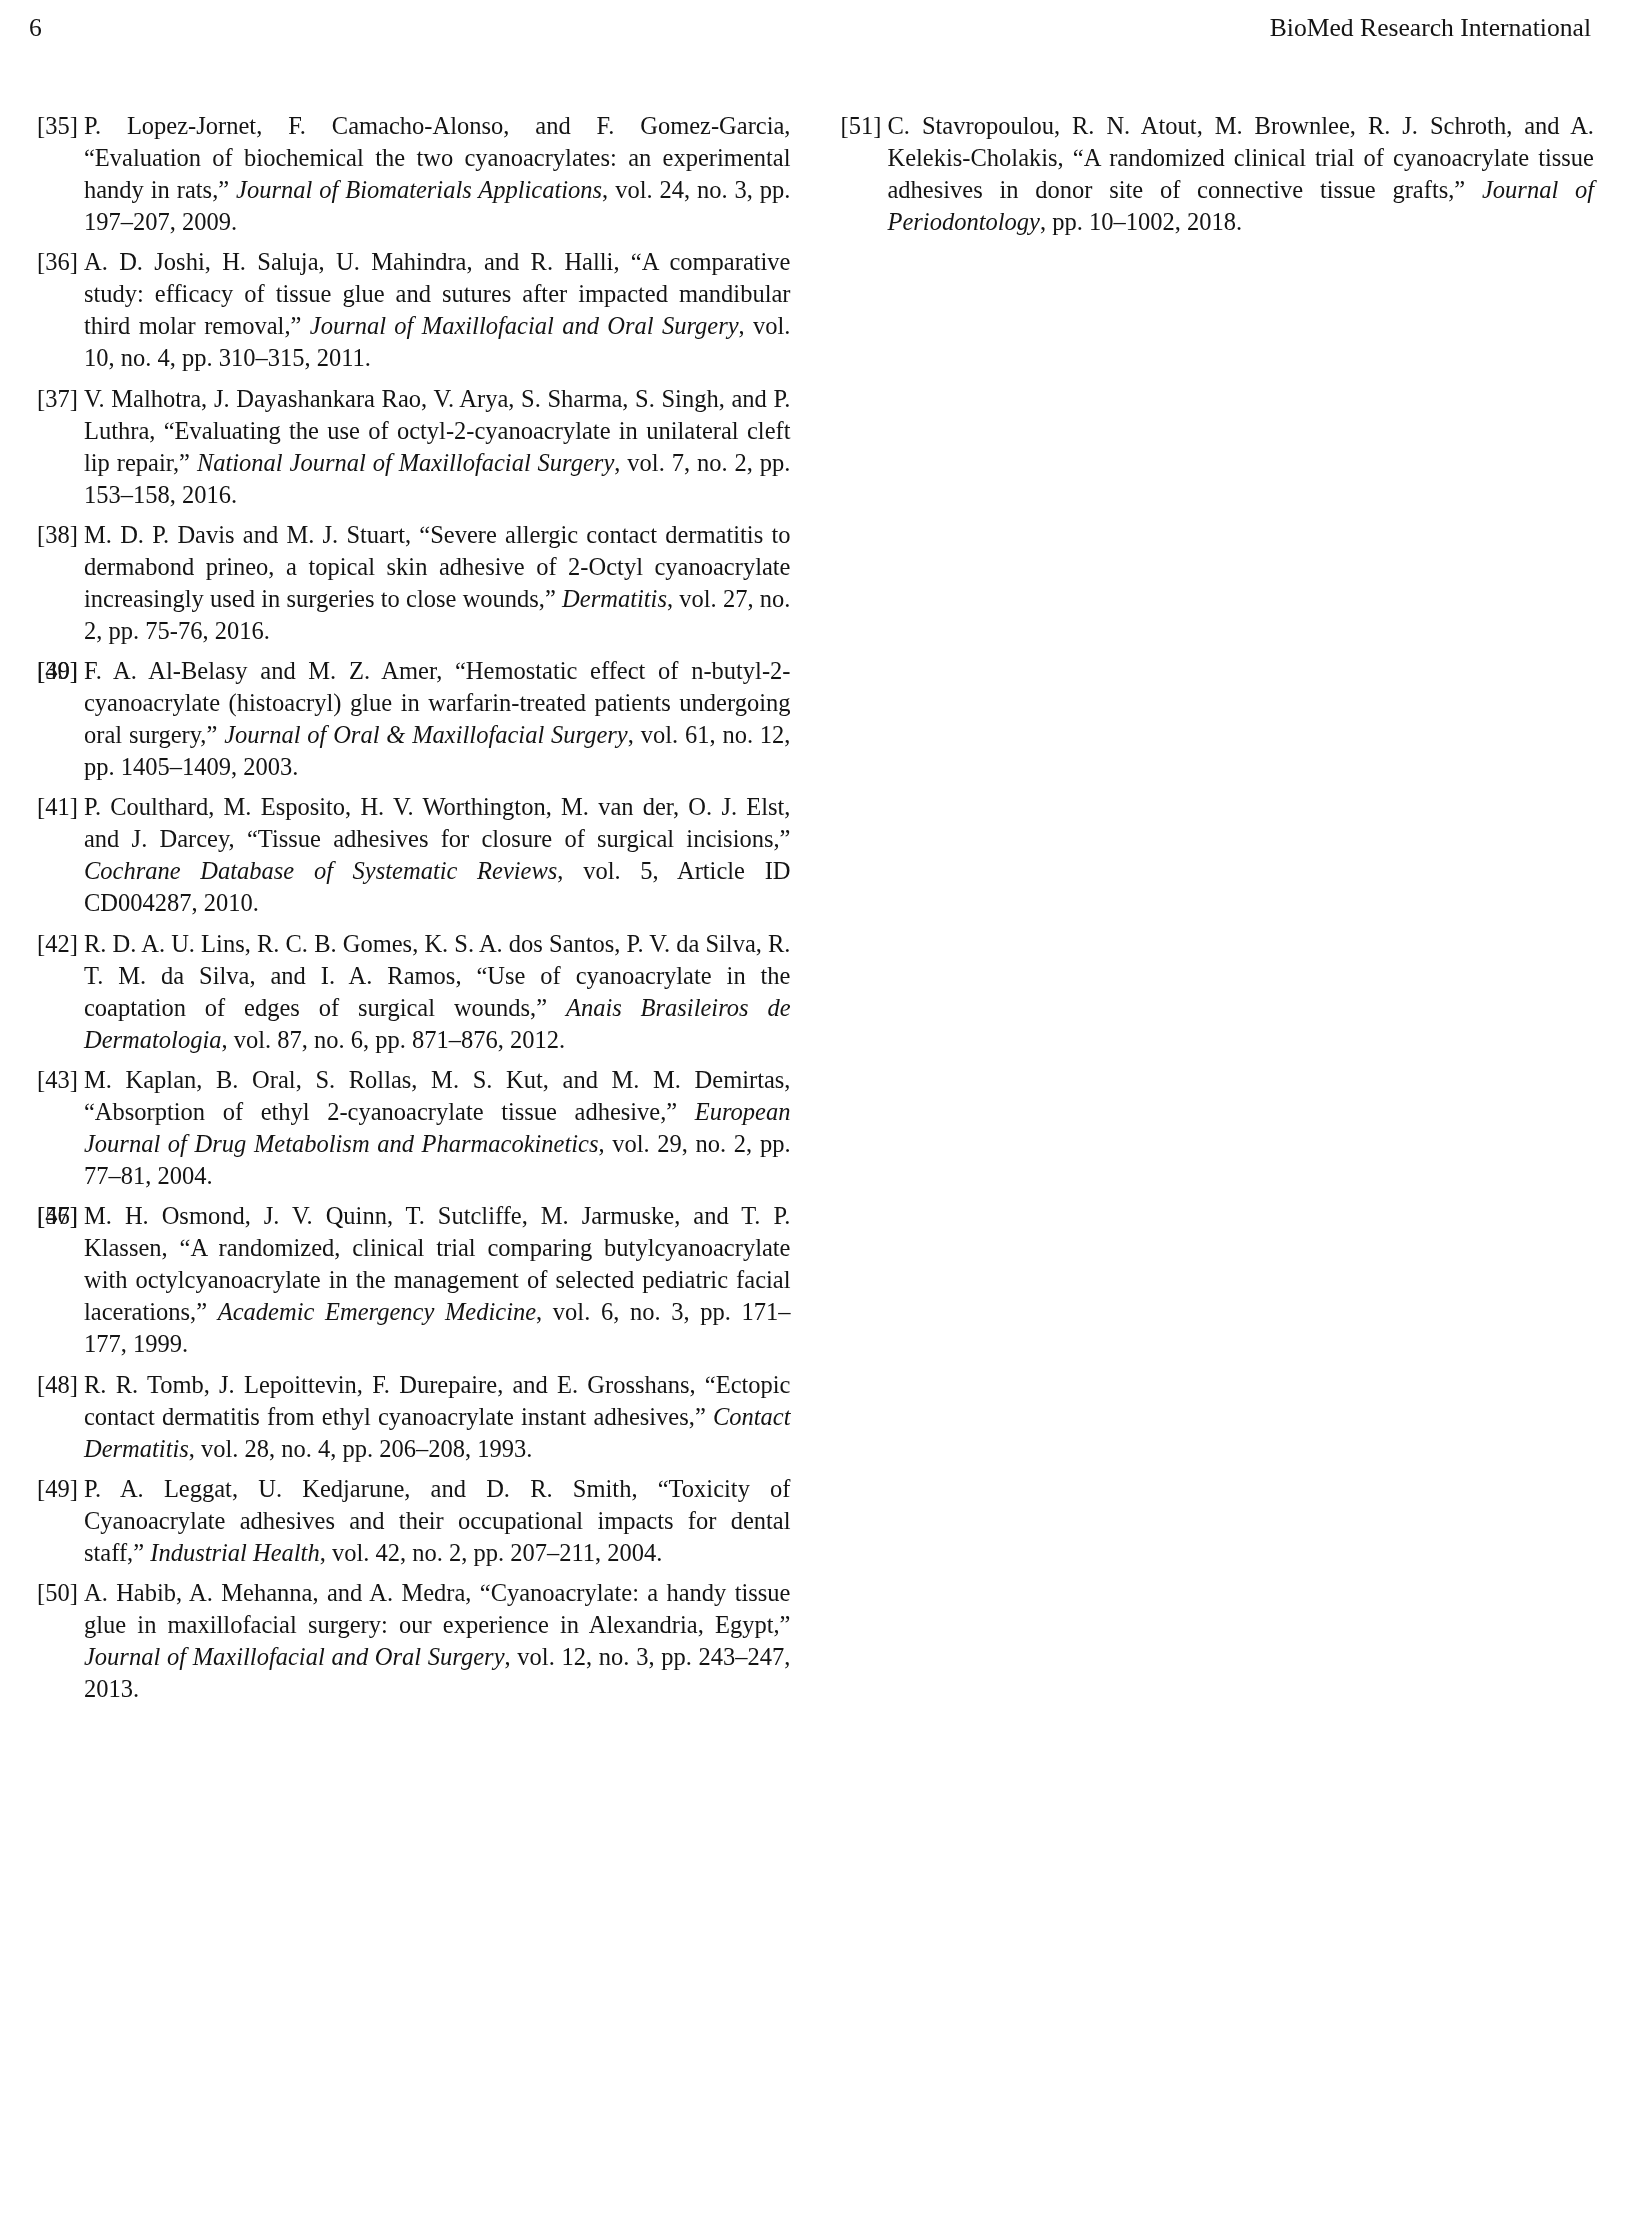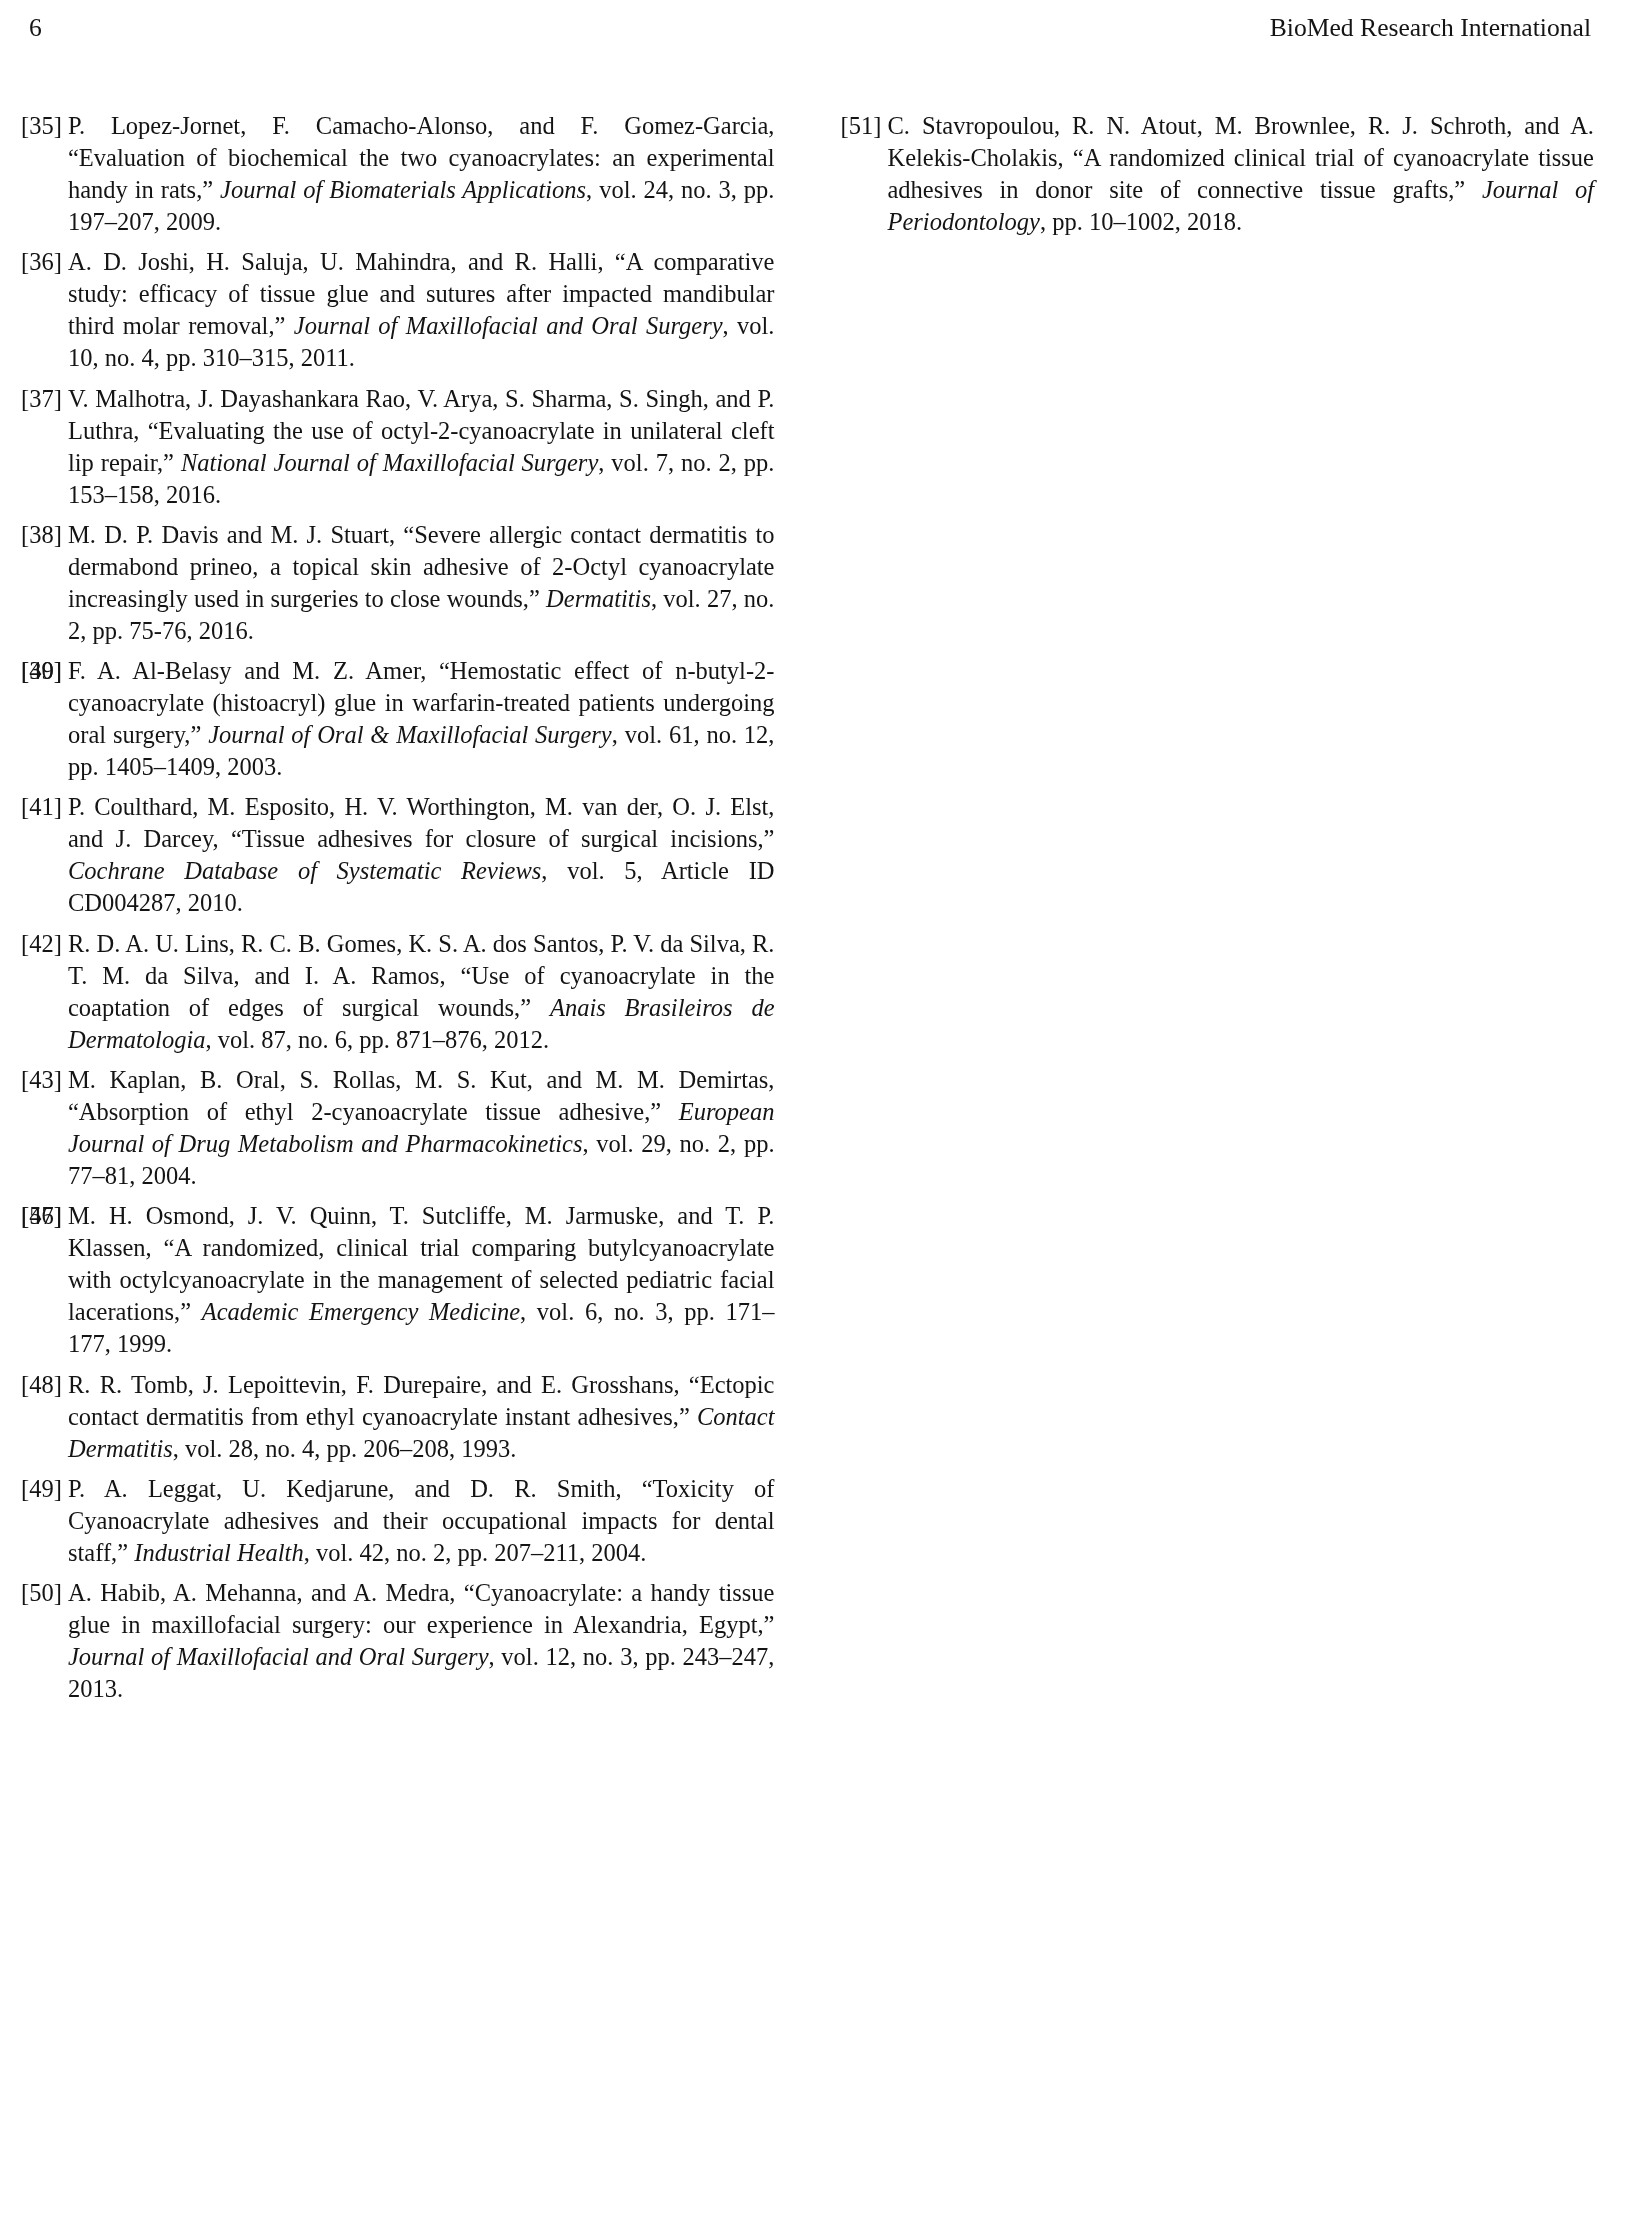--- a/index.html
+++ b/index.html
@@ -23,24 +23,24 @@
     right: 54px;
     display: flex;
     justify-content: space-between;
     align-items: baseline;
     font-size: 25.6px;
     line-height: 32px;
   }
   .columns {
     position: absolute;
     top: 110px;
-    left: 21px;
+    left: 37px;
     right: 51px;
     display: flex;
-    gap: 66px;
+    gap: 50px;
   }
   .col {
     flex: 1;
     min-width: 0;
   }
   ul.refs {
     list-style: none;
     margin: 0;
     padding: 0;
   }

